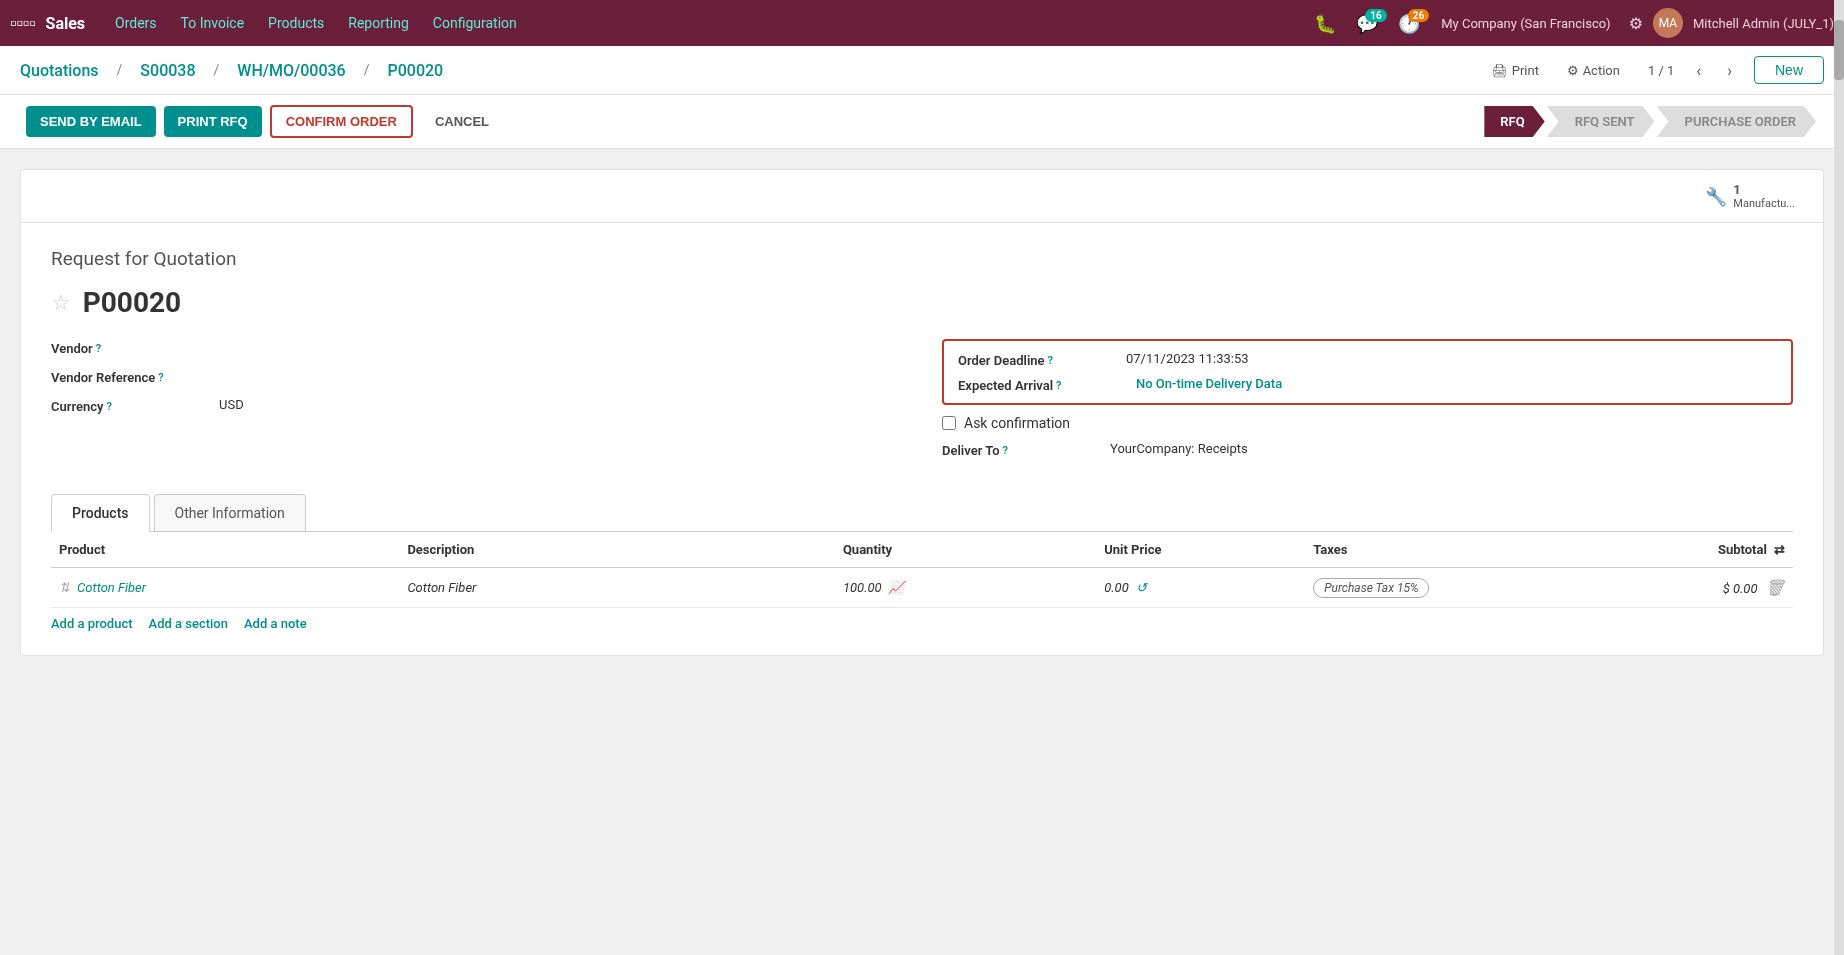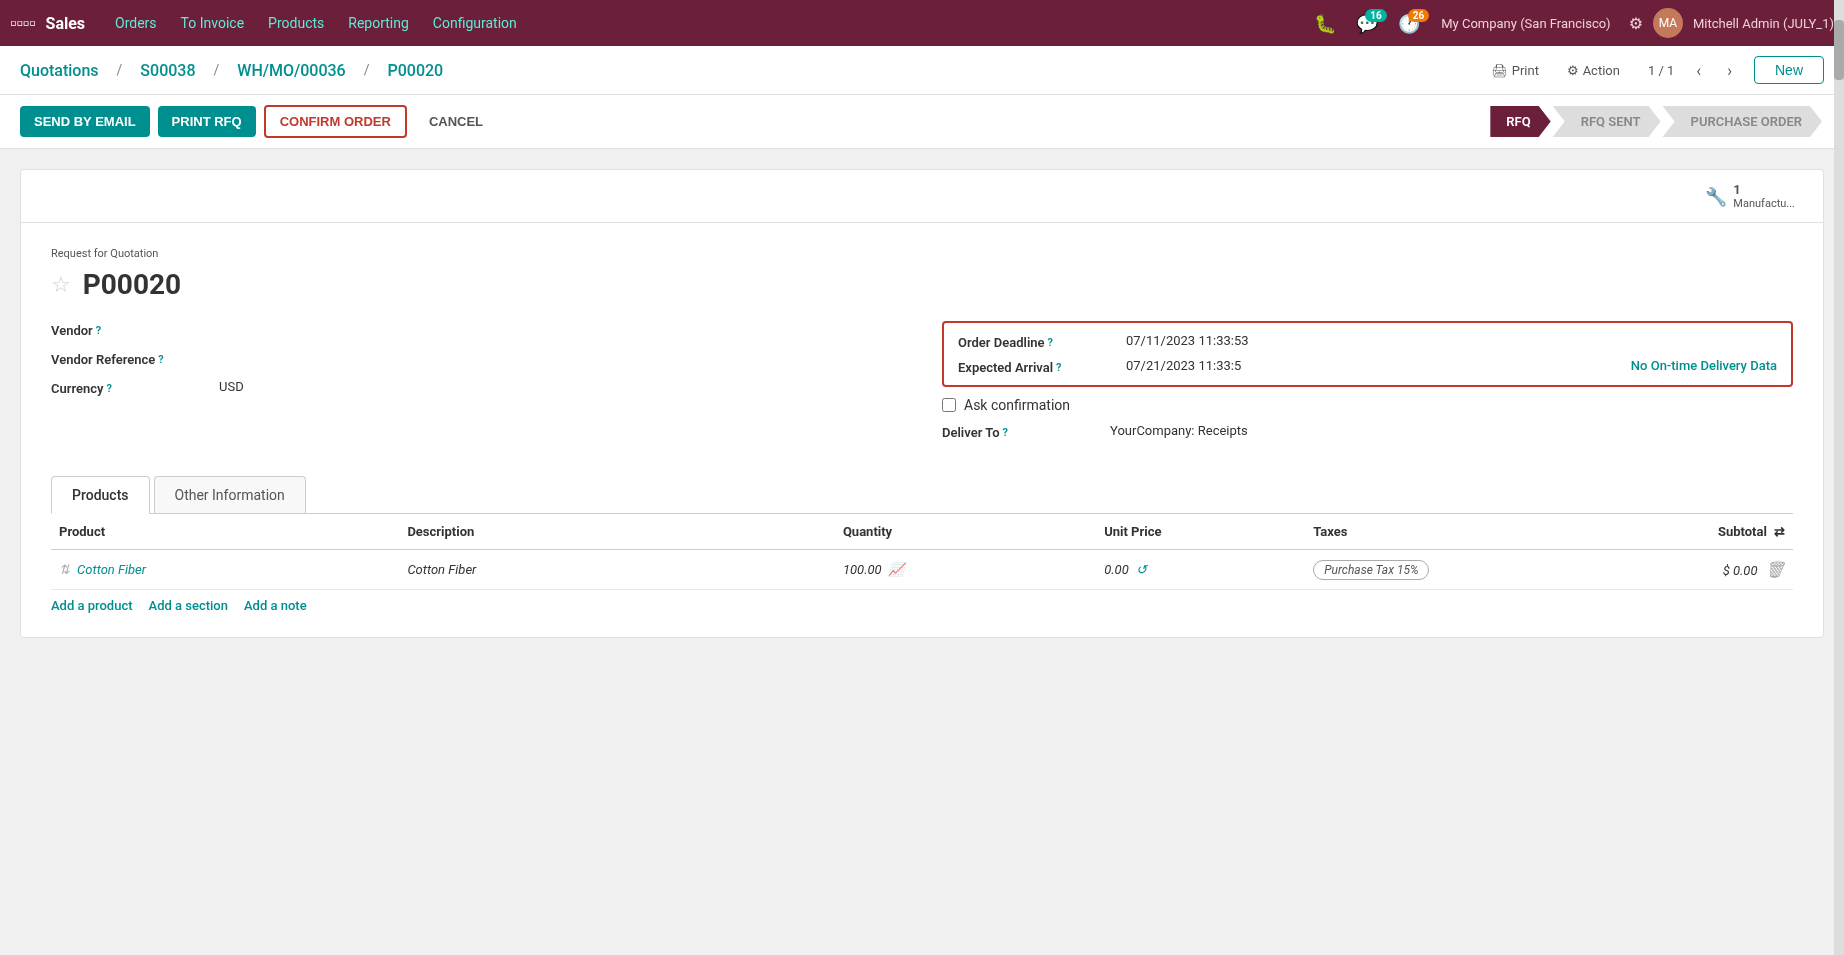--- a/index.html
+++ b/index.html
@@ -58,21 +58,21 @@
     .breadcrumb-bar .new-btn {
       border: 1px solid #008f8f; color: #008f8f; background: #fff;
       padding: 5px 20px; border-radius: 4px; font-size: 14px; cursor: pointer; font-weight: 500;
     }
 
     
     .action-bar {
       background: #fff;
       display: flex;
       align-items: center;
-      padding: 10px 20px;
+      padding: 10px 26px;
       border-bottom: 1px solid #e0e0e0;
       gap: 8px;
     }
     .btn-teal {
       background: #008f8f; color: #fff; border: none;
       padding: 8px 14px; border-radius: 4px; font-size: 13px; cursor: pointer; font-weight: 600;
     }
     .btn-outline-red {
       background: #fff; color: #c0392b; border: 2px solid #c0392b;
       padding: 7px 14px; border-radius: 4px; font-size: 13px; cursor: pointer; font-weight: 600;
@@ -134,21 +134,21 @@
     .form-card {
       background: #fff;
       border: 1px solid #e0e0e0;
       border-radius: 0 0 4px 4px;
       padding: 24px 30px;
     }
 
     .form-header {
       margin-bottom: 20px;
     }
-    .form-header .subtitle { color: #555; font-size: 11px; margin-bottom: 8px; }
+    .form-header .subtitle { color: #555; font-size: 19px; margin-bottom: 16px; }
     .form-header .title-row { display: flex; align-items: center; gap: 12px; }
     .form-header .star { font-size: 22px; color: #ccc; cursor: pointer; }
     .form-header .doc-id { font-size: 28px; font-weight: 700; color: #333; }
 
     
     .form-body {
       display: flex;
       gap: 40px;
     }
     .form-left { flex: 1; }
@@ -381,21 +381,20 @@
               <span class="help">?</span>
             </div>
             <div class="field-value">07/11/2023 11:33:53</div>
           </div>
           <div class="field-row" style="margin-bottom:0;">
             <div class="field-label">
               <span>Expected Arrival</span>
               <span class="help">?</span>
             </div>
             <div style="display:flex; align-items:center; flex:1;">
-              <div class="field-value">07/21/2023 11:33:5</div>
               <span class="no-delivery">No On-time Delivery Data</span>
             </div>
           </div>
         </div>
 
         <div class="checkbox-row">
           <input type="checkbox" style="">
           <label>Ask confirmation</label>
         </div>
 

